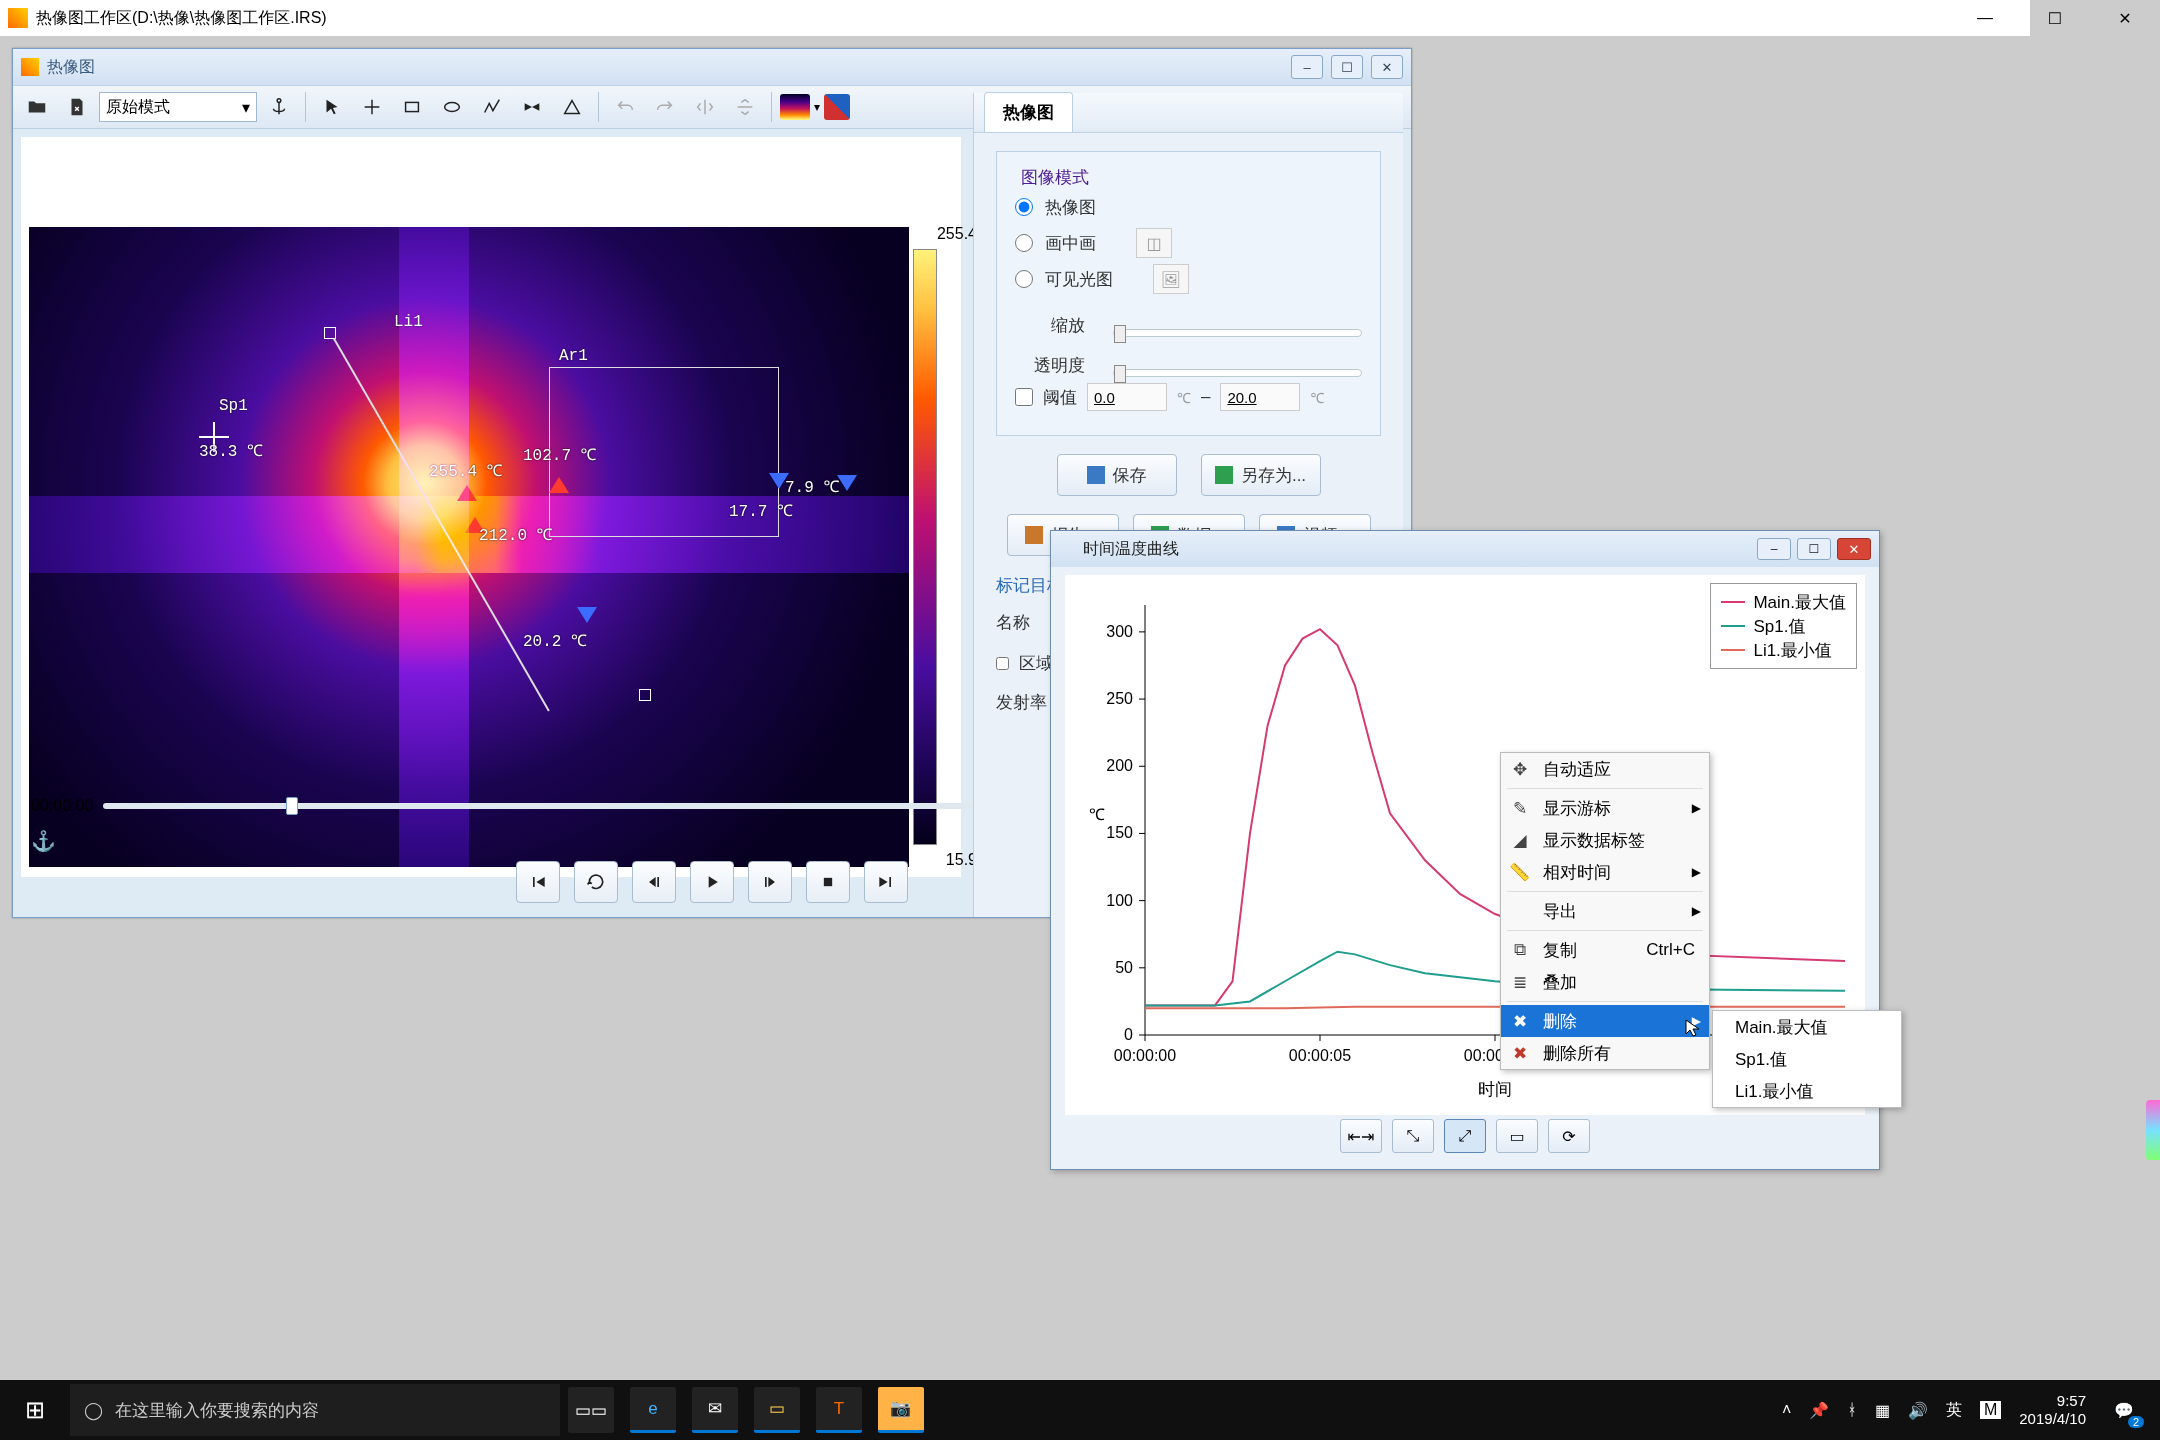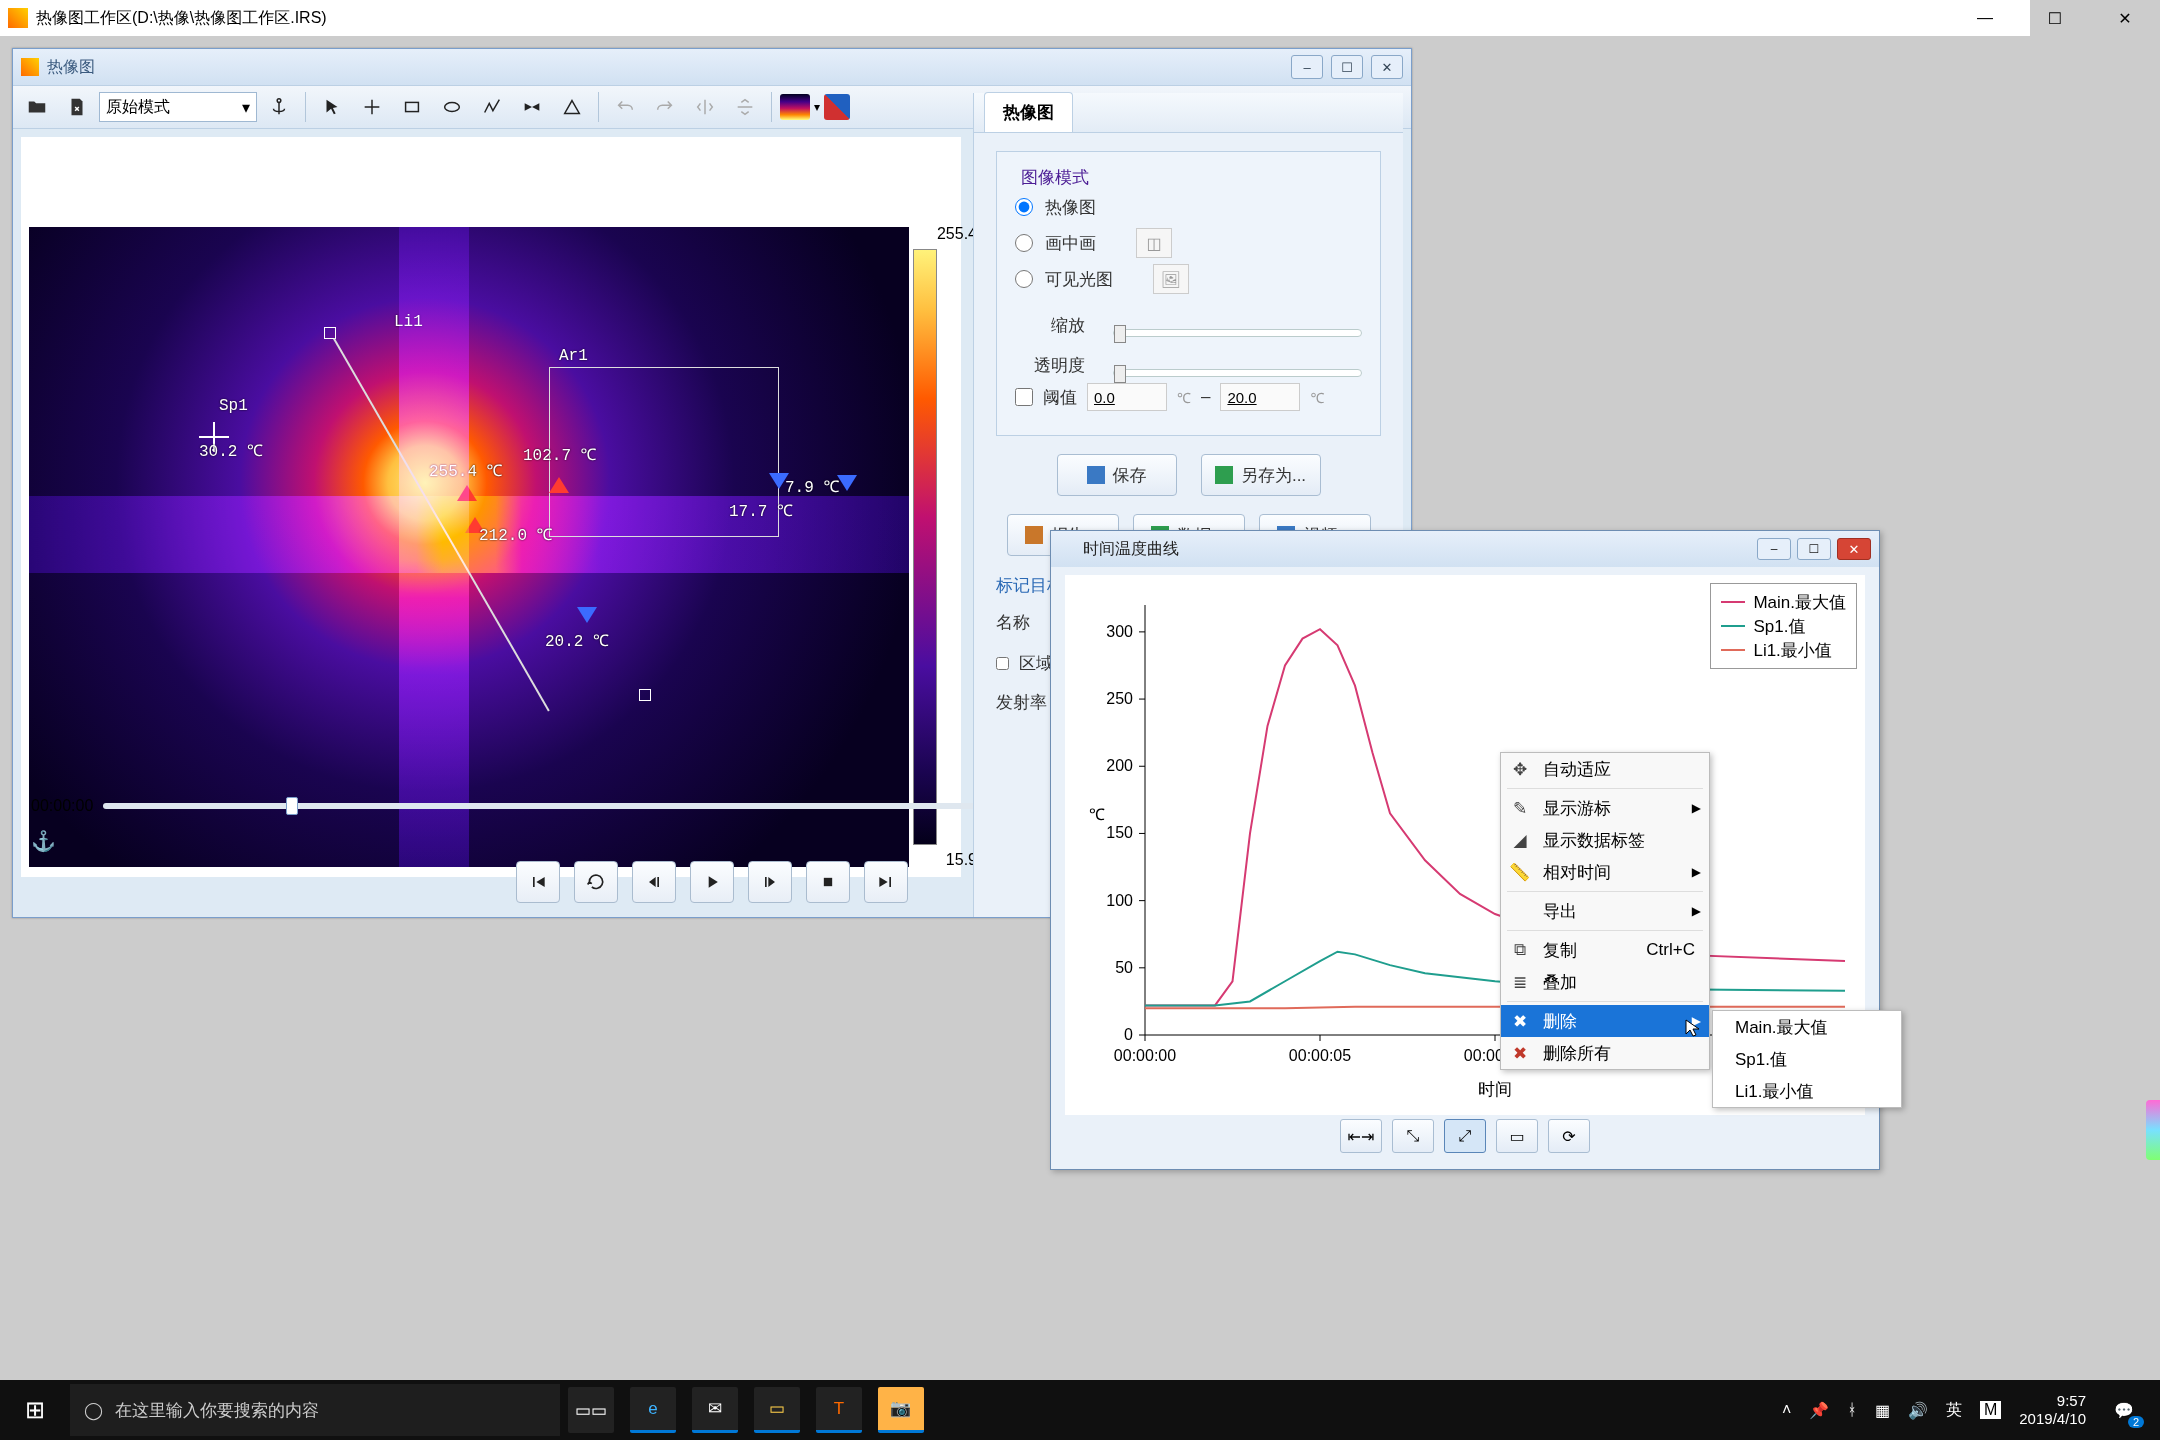--- a/index.html
+++ b/index.html
@@ -239,30 +239,30 @@
     <div class="tool color"></div>
     <div style="font-size:12px;">▾</div>
     <div class="tool palette"></div>
   </div>
 
   <div class="thermal-body">
     <div class="thermal-img">
 
       <div class="cross" style="left:170px; top:195px;"></div>
       <div class="overlay-label" style="left:190px; top:170px;">Sp1</div>
-      <div class="overlay-label" style="left:170px; top:212px;">30.2 ℃</div>
+      <div class="overlay-label" style="left:170px; top:212px;">38.3 ℃</div>
 
       <div class="sq" style="left:295px; top:100px;"></div>
       <div class="overlay-label" style="left:324px; top:86px;margin-left:41px;">Li1</div>
       <div class="line-area" style="left:304px; top:112px; height:430px; transform:rotate(-30deg);"></div>
       <div class="sq" style="left:610px; top:462px;"></div>
       <div class="tri-up" style="left:428px; top:258px;"></div>
       <div class="overlay-label" style="left:400px; top:232px;">255.4 ℃</div>
       <div class="tri-dn" style="left:548px; top:380px;"></div>
-      <div class="overlay-label" style="left:516px; top:402px;">20.2 ℃</div>
+      <div class="overlay-label" style="left:494px; top:402px;">20.2 ℃</div>
 
       <div class="overlay-label" style="left:530px; top:120px;">Ar1</div>
       <div class="rect-area" style="left:520px; top:140px; width:230px; height:170px;"></div>
       <div class="tri-up" style="left:520px; top:250px;"></div>
       <div class="overlay-label" style="left:494px; top:216px;">102.7 ℃</div>
       <div class="tri-up" style="left:436px; top:290px;"></div>
       <div class="overlay-label" style="left:450px; top:296px;">212.0 ℃</div>
       <div class="tri-dn" style="left:740px; top:246px;"></div>
       <div class="overlay-label" style="left:756px; top:248px;">7.9 ℃</div>
       <div class="tri-dn" style="left:808px; top:248px;"></div>

